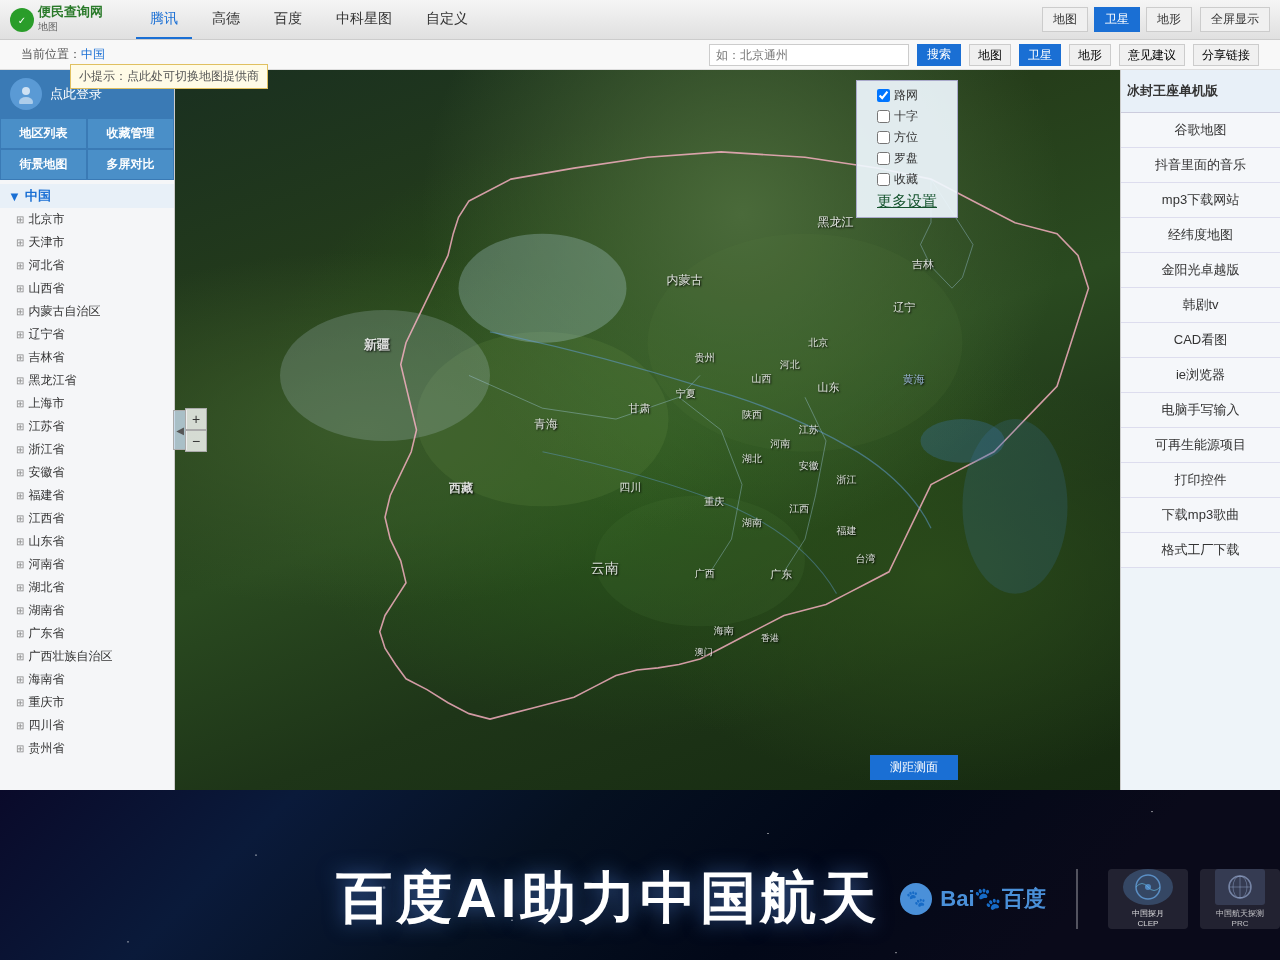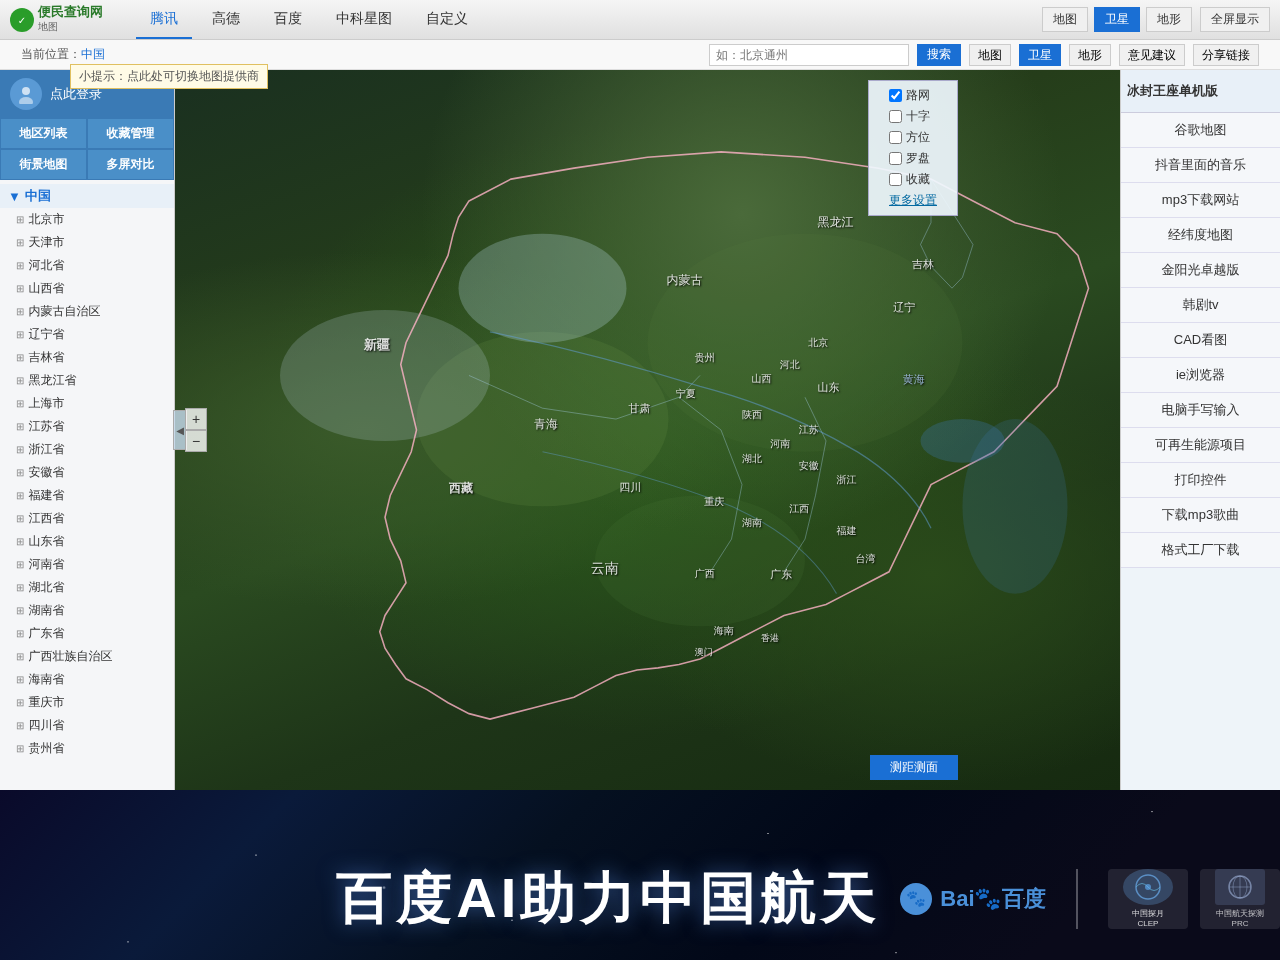--- a/index.html
+++ b/index.html
@@ -285,22 +285,22 @@
     .map-control-item {
       display: flex;
       align-items: center;
       gap: 4px;
       margin-bottom: 4px;
       font-size: 12px;
       color: #333;
     }
     .map-control-item input[type=checkbox] { margin: 0; }
     .more-settings {
-      color: #0369a1;
-      font-size: 12px;
+      color: #14532d;
+      font-size: 15px;
       cursor: pointer;
       text-decoration: underline;
     }
 
     #measure-btn {
       position: absolute;
       bottom: 10px;
       right: 162px;
       background: #1a6fd4;
       color: white;

